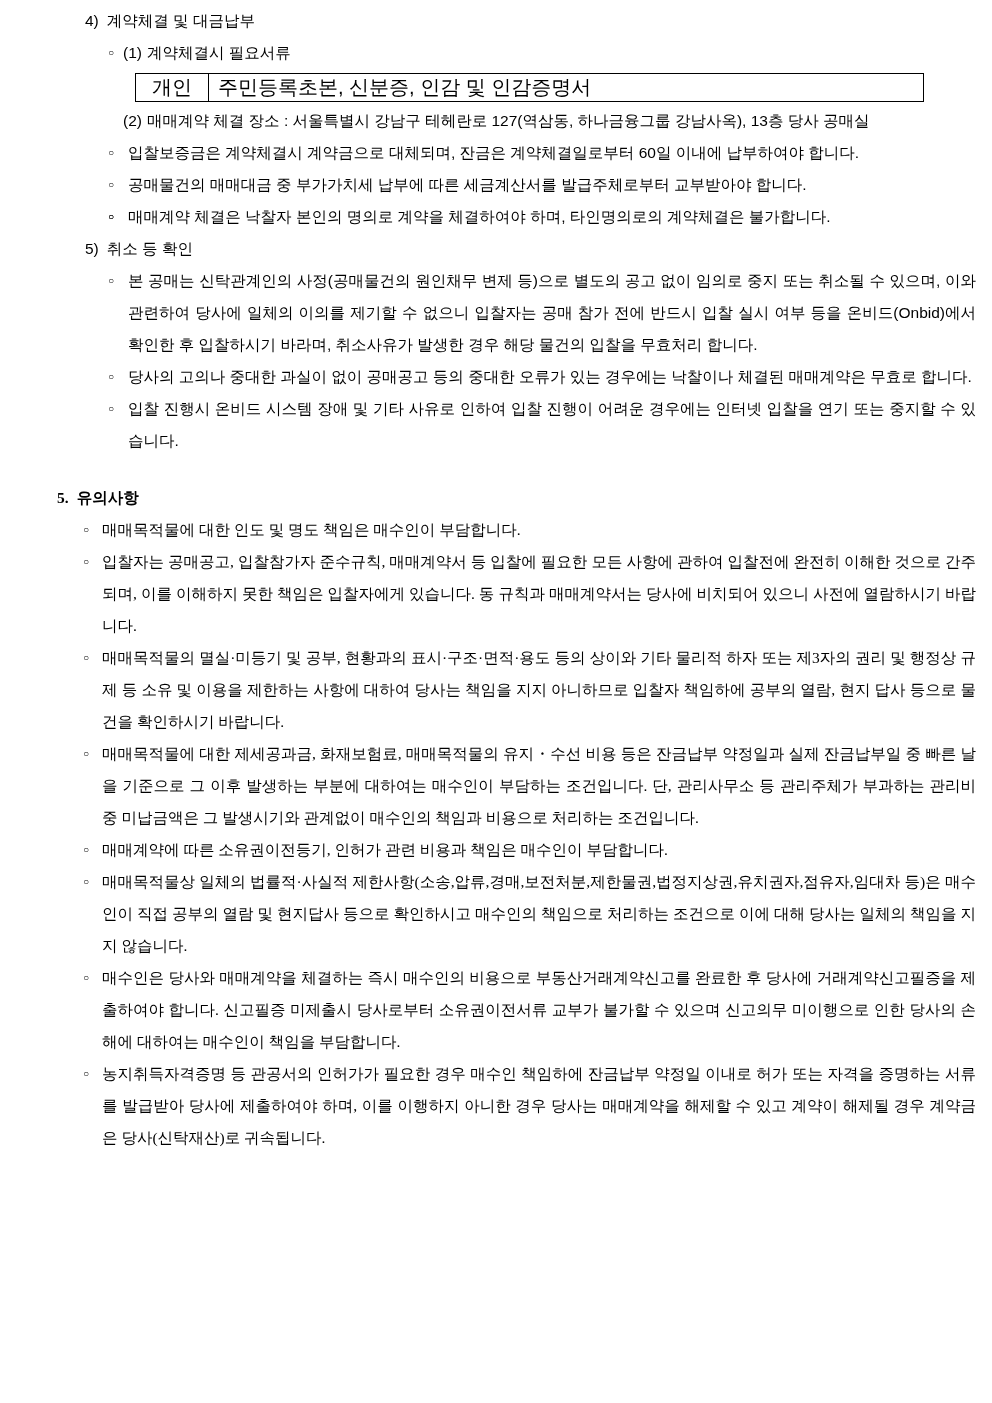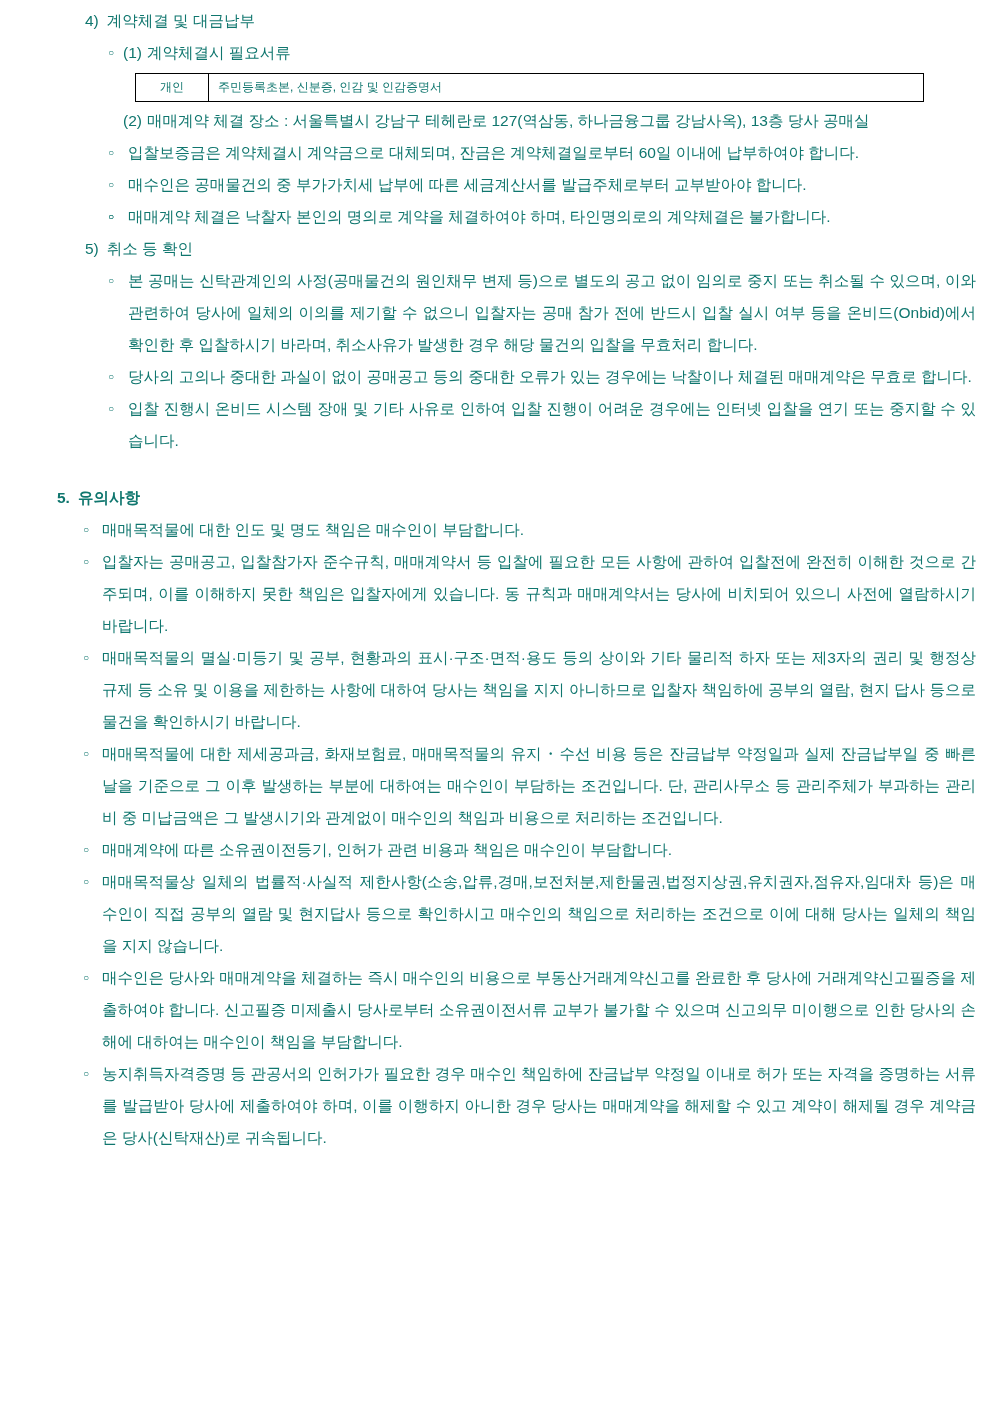--- a/index.html
+++ b/index.html
@@ -6,21 +6,21 @@
     margin: 0;
     padding: 0;
     background: #ffffff;
   }
   .page {
     position: relative;
     width: 992px;
     height: 1403px;
     box-sizing: border-box;
     background: #ffffff;
-    color: #0f766e;
+    color: #000000;
     font-family: "Liberation Sans", "DejaVu Sans", sans-serif;
     font-size: 15.5px;
     line-height: 32px;
     padding: 5px 16px 0 0;
     overflow: hidden;
   }
   
   .h-sub {                 
     margin-left: 85px;
     text-align: left;
@@ -70,36 +70,36 @@
   }
   
   .doc-table {
     border-collapse: collapse;
     margin: 4px 0 3px 135px;
     width: 789px;
     table-layout: fixed;
   }
   .doc-table td {
     border: 1px solid #000000;
-    font-size: 12px;
+    font-size: 20px;
     line-height: 23px;
     padding: 2px 9px;
     vertical-align: middle;
     word-break: break-all;
   }
   .doc-table td.label {
     width: 66px;
     text-align: center;
     padding: 2px 3px;
   }
   .doc-table td.content {
     white-space: pre-line;
   }
   
-  .sec-notes { margin-top: 25px; }
+  .sec-notes { margin-top: 25px; font-family: Liberation Serif, serif; }
 </style>
 </head>
 <body>
 
 <div class="page">
 
   <section>
     <div class="h-sub">
       <span class="h-mk">4)</span><span>계약체결 및 대금납부</span>
     </div>
@@ -126,21 +126,21 @@
       <span class="smk">(2)</span>
       <span>매매계약 체결 장소 : 서울특별시 강남구 테헤란로 127(역삼동, 하나금융그룹 강남사옥), 13층 당사 공매실</span>
     </div>
 
     <div class="li-deep">
       <span class="mk">○</span>
       <span>입찰보증금은 계약체결시 계약금으로 대체되며, 잔금은 계약체결일로부터 60일 이내에 납부하여야 합니다.</span>
     </div>
     <div class="li-deep">
       <span class="mk">○</span>
-      <span>매수인은 공매물건의 중 부가가치세 납부에 따른 세금계산서를 발급주체로부터 교부받아야 합니다.</span>
+      <span>공매물건의 매매대금 중 부가가치세 납부에 따른 세금계산서를 발급주체로부터 교부받아야 합니다.</span>
     </div>
     <div class="li-deep">
       <span class="mk">○</span>
     </div>
     <div class="li-deep">
       <span class="mk">○</span>
       <span>매매계약 체결은 낙찰자 본인의 명의로 계약을 체결하여야 하며, 타인명의로의 계약체결은 불가합니다.</span>
     </div>
   </section>
 

